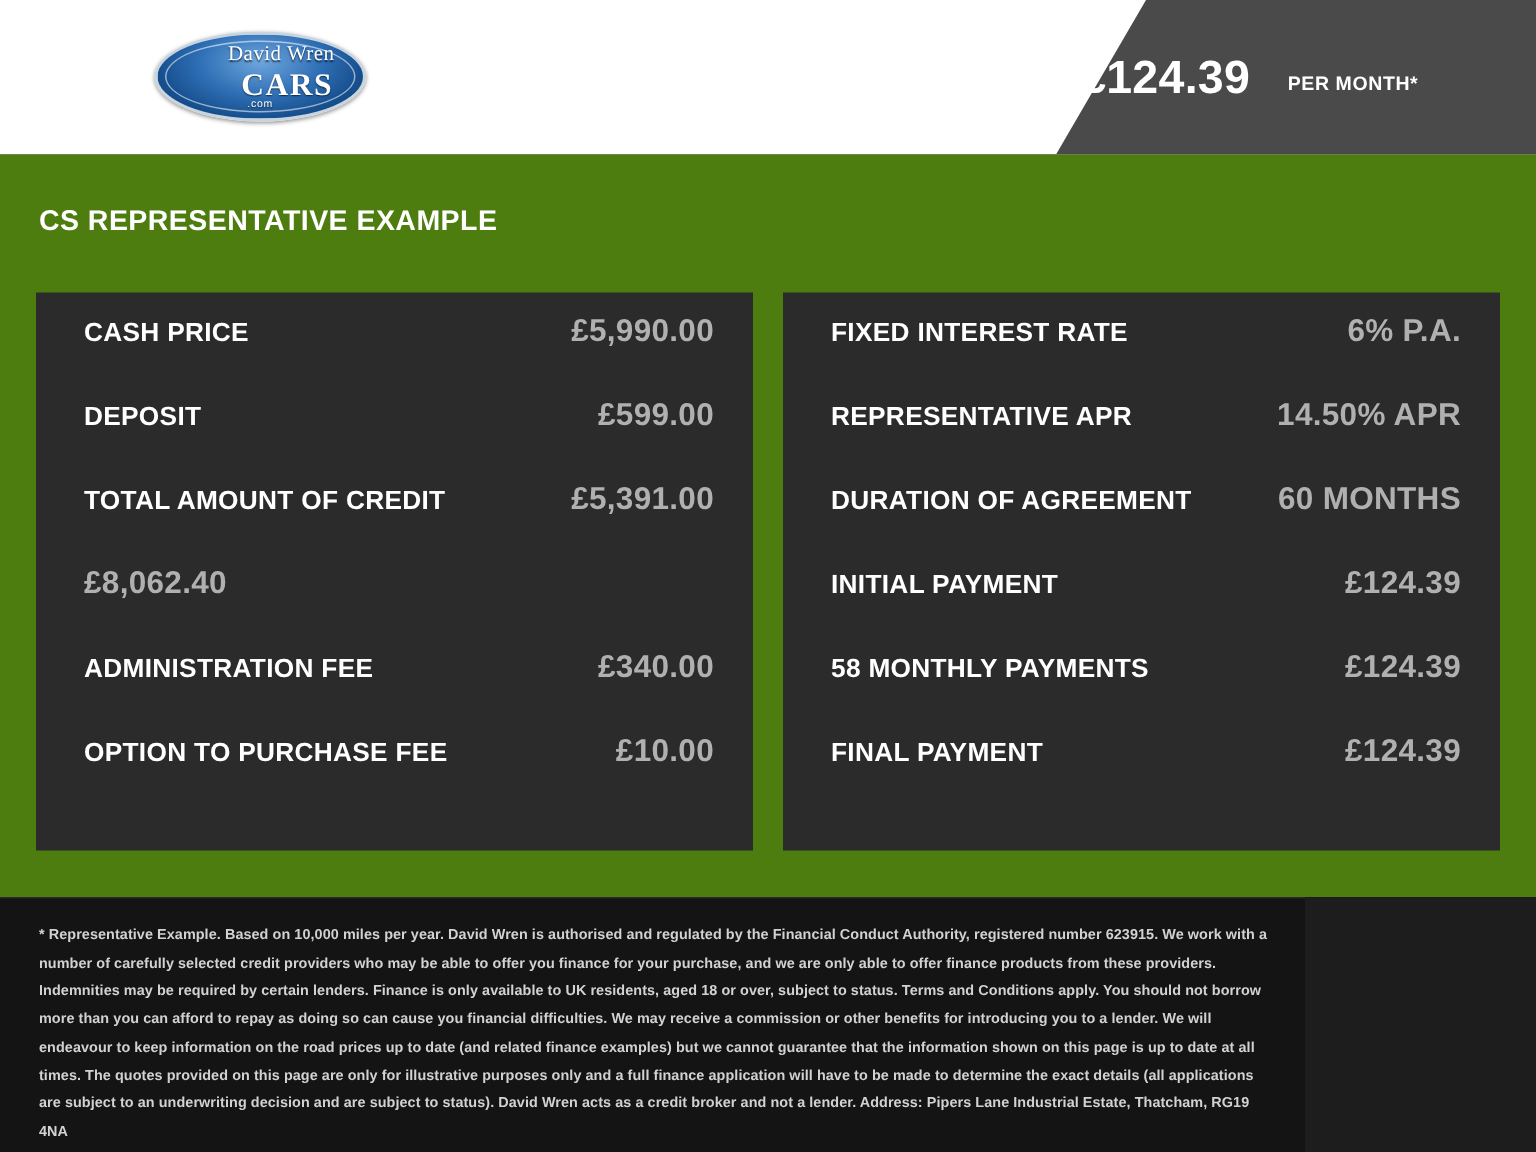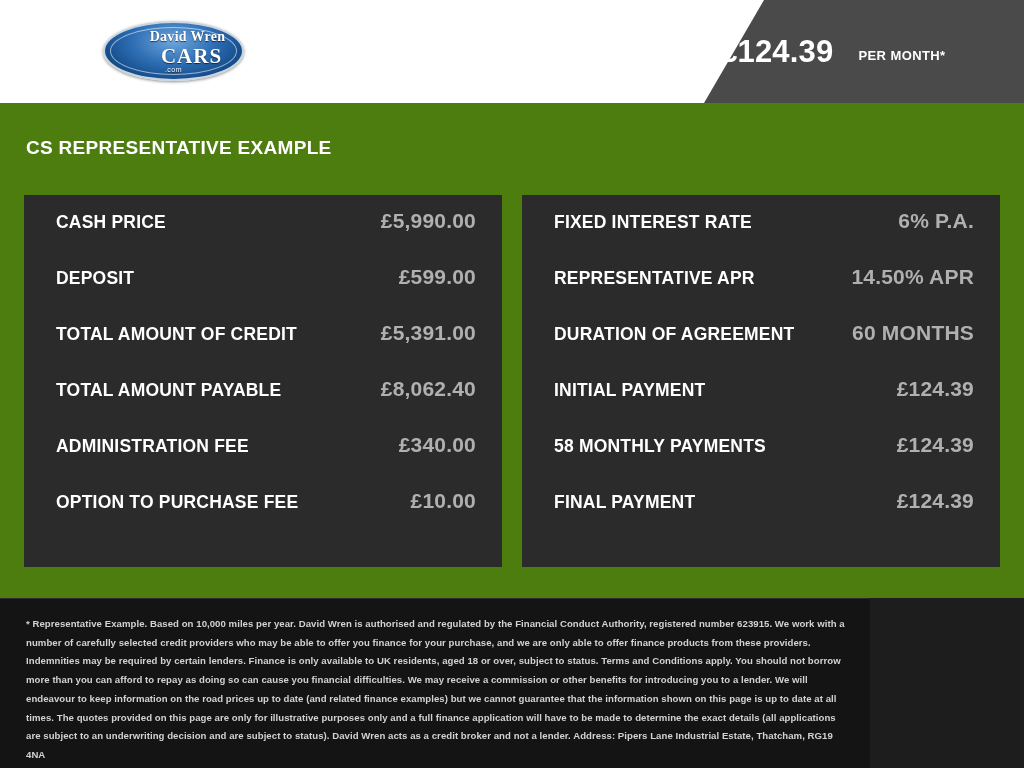--- a/index.html
+++ b/index.html
@@ -72,21 +72,21 @@
     position: absolute;
     inset: 0;
     display: flex;
     flex-direction: column;
     align-items: center;
     justify-content: center;
     color: #ffffff;
     text-shadow: 0 1px 1px rgba(0,0,0,0.6);
   }
   .logo-top {
-    font-size: 14px; font-weight: bold; letter-spacing: 0.3px;
+    font-size: 14px; font-weight: normal; letter-spacing: 0.3px;
     font-family: "Liberation Serif", serif;
     margin-left: 28px;
   }
   .logo-mid {
     font-size: 21px; font-weight: bold; letter-spacing: 1px;
     line-height: 1.05;
     font-family: "Liberation Serif", serif;
     margin-left: 36px;
   }
   .logo-bot {
@@ -194,21 +194,20 @@
       </div>
       <div class="row">
         <span class="row-label">DEPOSIT</span>
         <span class="row-value">£599.00</span>
       </div>
       <div class="row">
         <span class="row-label">TOTAL AMOUNT OF CREDIT</span>
         <span class="row-value">£5,391.00</span>
       </div>
       <div class="row">
-        <span class="row-label">TOTAL AMOUNT PAYABLE</span>
         <span class="row-value">£8,062.40</span>
       </div>
       <div class="row">
         <span class="row-label">ADMINISTRATION FEE</span>
         <span class="row-value">£340.00</span>
       </div>
       <div class="row">
         <span class="row-label">OPTION TO PURCHASE FEE</span>
         <span class="row-value">£10.00</span>
       </div>

